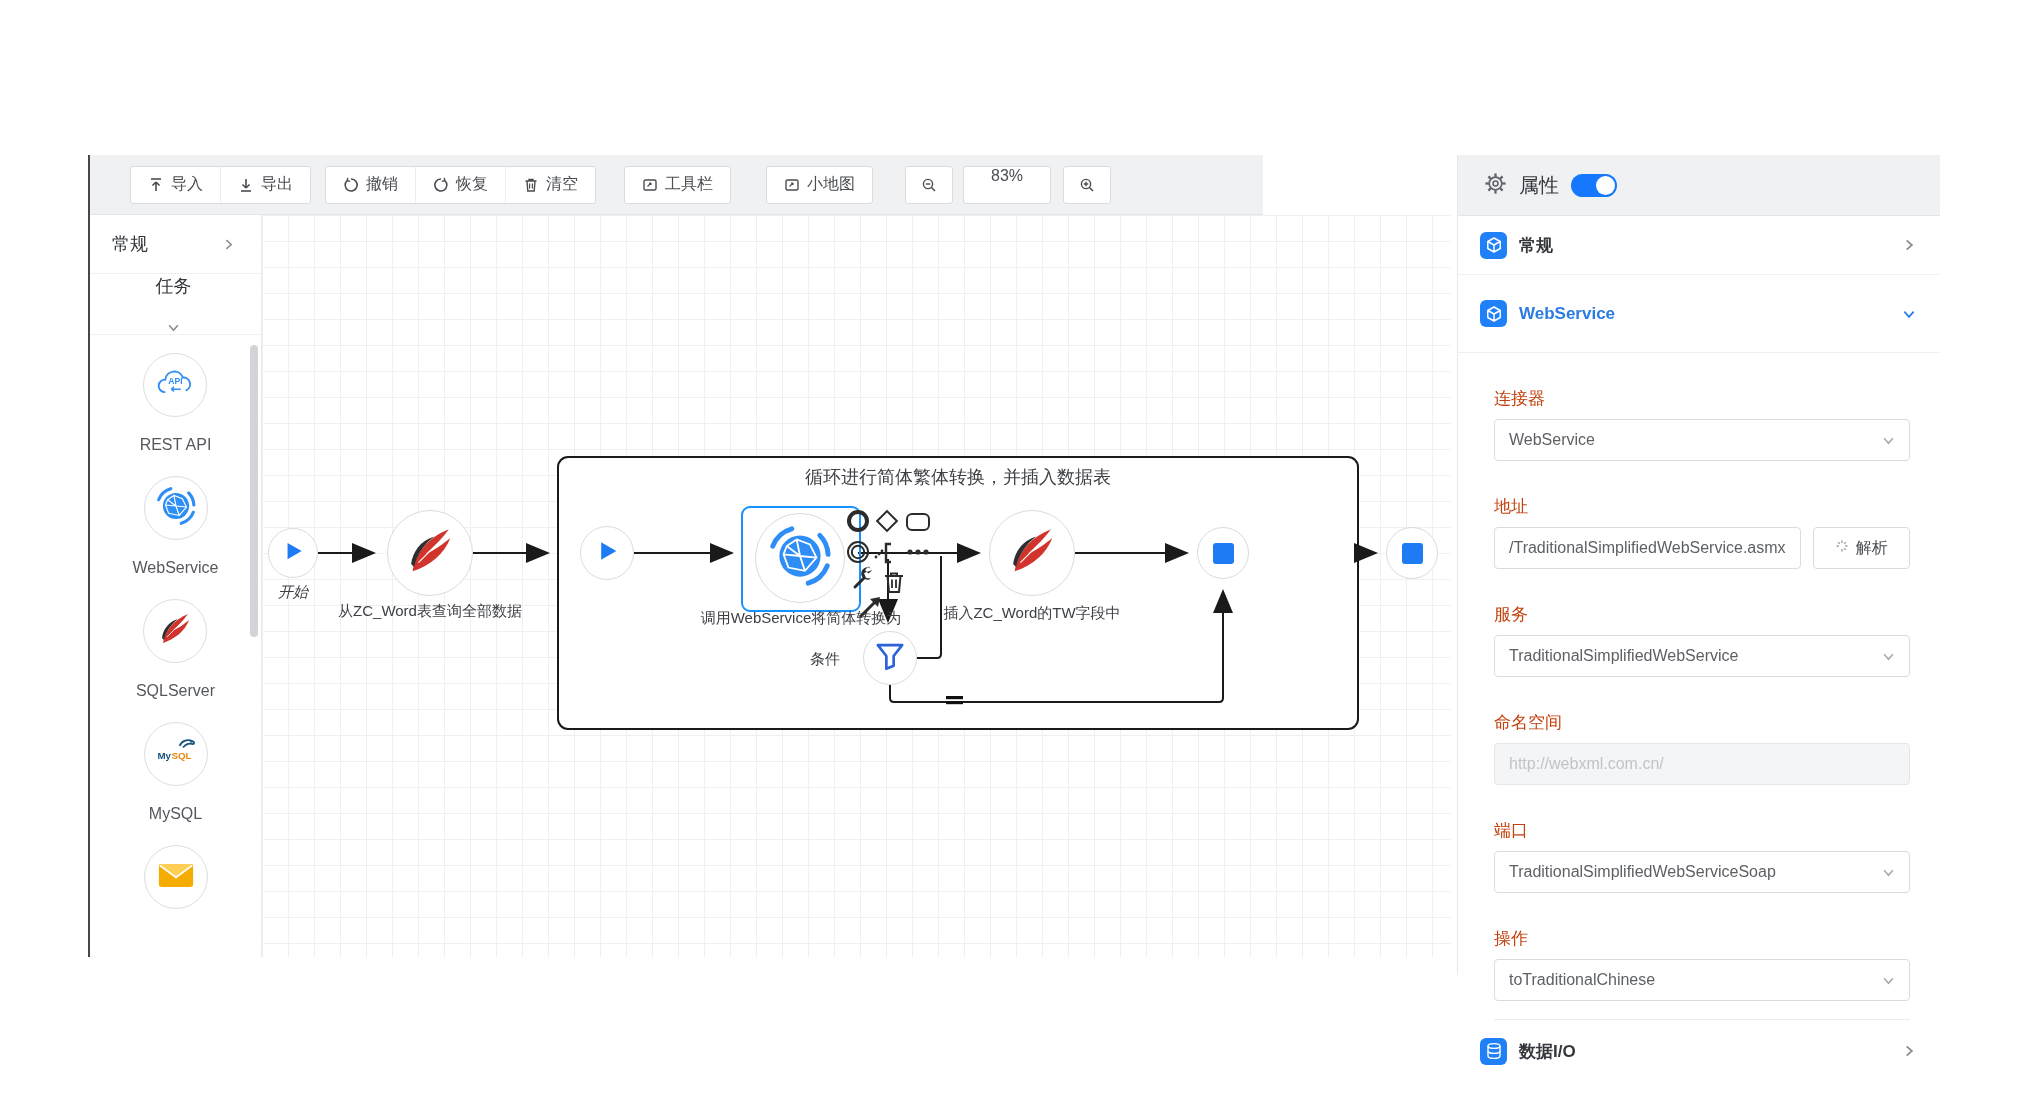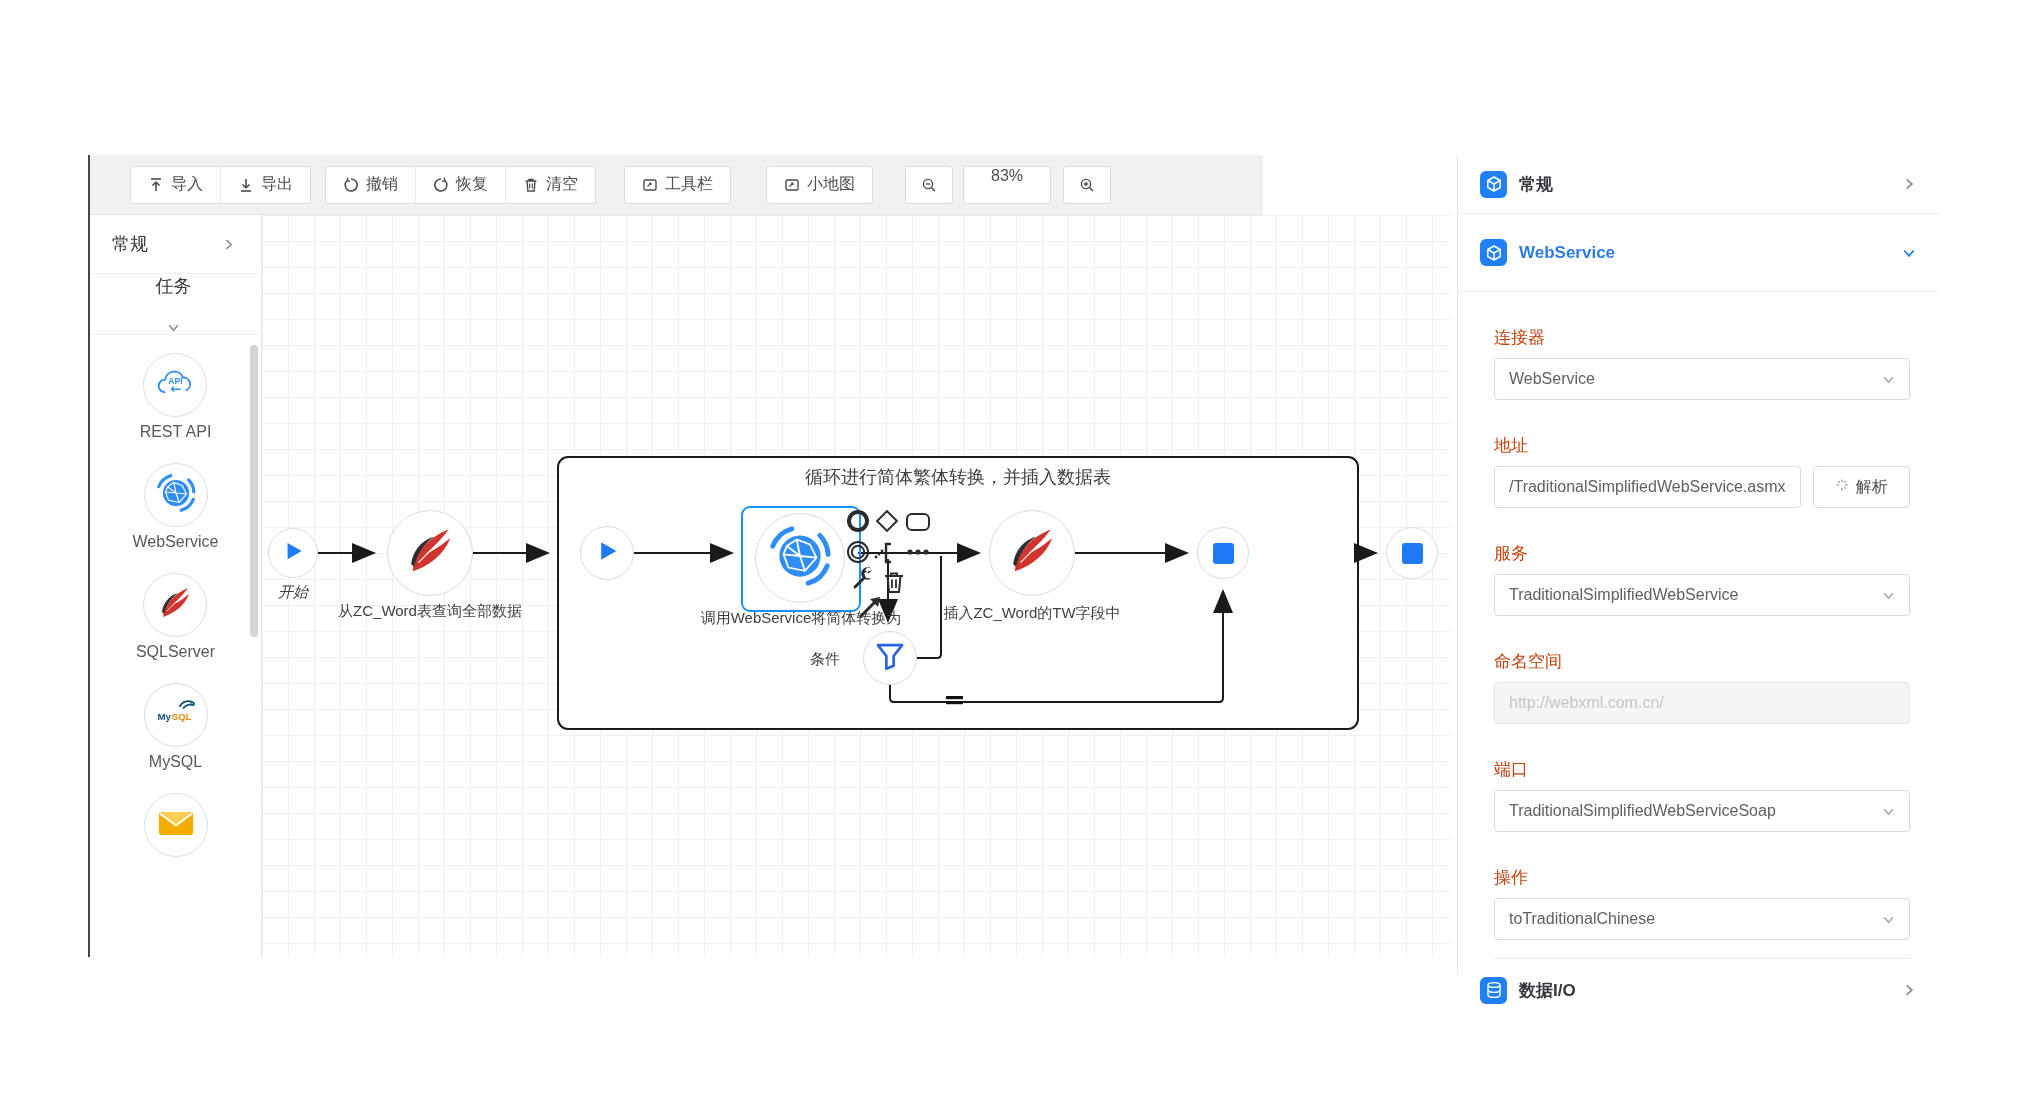--- a/index.html
+++ b/index.html
@@ -21,21 +21,21 @@
   
   .sidebar{position:absolute;left:90px;top:215px;width:172px;height:742px;background:#fff;
            border-right:1px solid #e6e8ea;box-sizing:border-box;}
   .side-sec{height:58px;display:flex;align-items:center;justify-content:space-between;
             padding:0 26px 0 22px;border-bottom:1px solid #efefef;font-size:18px;color:#34373c;cursor:pointer;}
   .side-sec.second{height:60px;flex-direction:column;}
   .palette{padding-top:18px;display:flex;flex-direction:column;align-items:center;}
   .pal-item{display:flex;flex-direction:column;align-items:center;margin-bottom:22px;cursor:grab;}
   .pal-circle{width:62px;height:62px;border-radius:50%;border:1px solid #dcdee1;background:#fff;
               display:flex;align-items:center;justify-content:center;}
-  .pal-label{margin-top:6px;font-size:16px;color:#55585e;}
+  .pal-label{margin-top:19px;font-size:16px;color:#55585e;}
   .side-thumb{position:absolute;right:3px;top:130px;width:8px;height:292px;border-radius:4px;background:#d2d4d7;}
   
   .canvas{position:absolute;left:262px;top:215px;width:1189px;height:742px;background:#fff;
           background-image:linear-gradient(#f0f0f3 1px,transparent 1px),
                            linear-gradient(90deg,#f0f0f3 1px,transparent 1px);
           background-size:26px 26px;overflow:hidden;}
   .edges{position:absolute;left:0;top:0;pointer-events:none;}
   .node{position:absolute;border-radius:50%;background:#fff;border:1px solid #d9dbde;
         display:flex;align-items:center;justify-content:center;box-sizing:border-box;cursor:pointer;}
   .stopsq{width:21px;height:21px;border-radius:3px;background:#1f7bf4;}
@@ -422,20 +422,42 @@
     </div>
     <div class="pad-ico" style="left:594px;top:378px;">
       <svg viewBox="0 0 28 28" width="28" height="28">
           <path d="M5 23 L19 9" stroke="#2b2b2b" stroke-width="3" stroke-linecap="round"></path>
           <polygon points="14,6 24,4 22,14" fill="#2b2b2b"></polygon>
         </svg>
     </div>
   </div>
 
   <div class="panel">
+    <div class="panel-head">
+      <span>
+        <svg viewBox="-12 -12 24 24" width="23" height="23">
+          <circle r="6.6" stroke="#5f6368" stroke-width="1.8" fill="none"></circle>
+          <circle r="2.6" stroke="#5f6368" stroke-width="1.6" fill="none"></circle>
+          <g stroke="#5f6368" stroke-width="2.4">
+            <path d="M0 -7 V-10.5"></path>
+              <path d="M0 7 V10.5"></path>
+              <path d="M-7 0 H-10.5"></path>
+              <path d="M7 0 H10.5"></path>
+            <path d="M-5 -5 L-7.4 -7.4"></path>
+              <path d="M5 -5 L7.4 -7.4"></path>
+              <path d="M-5 5 L-7.4 7.4"></path>
+              <path d="M5 5 L7.4 7.4"></path>
+          </g>
+        </svg>
+      </span>
+      <span class="panel-title">属性</span>
+      <div class="toggle">
+          <div class="knob"></div>
+        </div>
+    </div>
 
     <div class="sec-row row-general">
       <span class="cube">
         <svg viewBox="-10 -10 20 20" width="20" height="20">
             <path d="M0,-7 L6.2,-3.5 V3.5 L0,7 L-6.2,3.5 V-3.5 Z M0,-7 V0 M0,0 L6.2,3.5 M0,0 L-6.2,3.5" transform="scale(1,-1)" stroke="#fff" stroke-width="1.5" fill="none" stroke-linejoin="round"></path>
           </svg>
       </span>
       <span class="sec-label">常规</span>
       <span class="chev">
         <svg viewBox="0 0 12 12" width="14" height="14">

